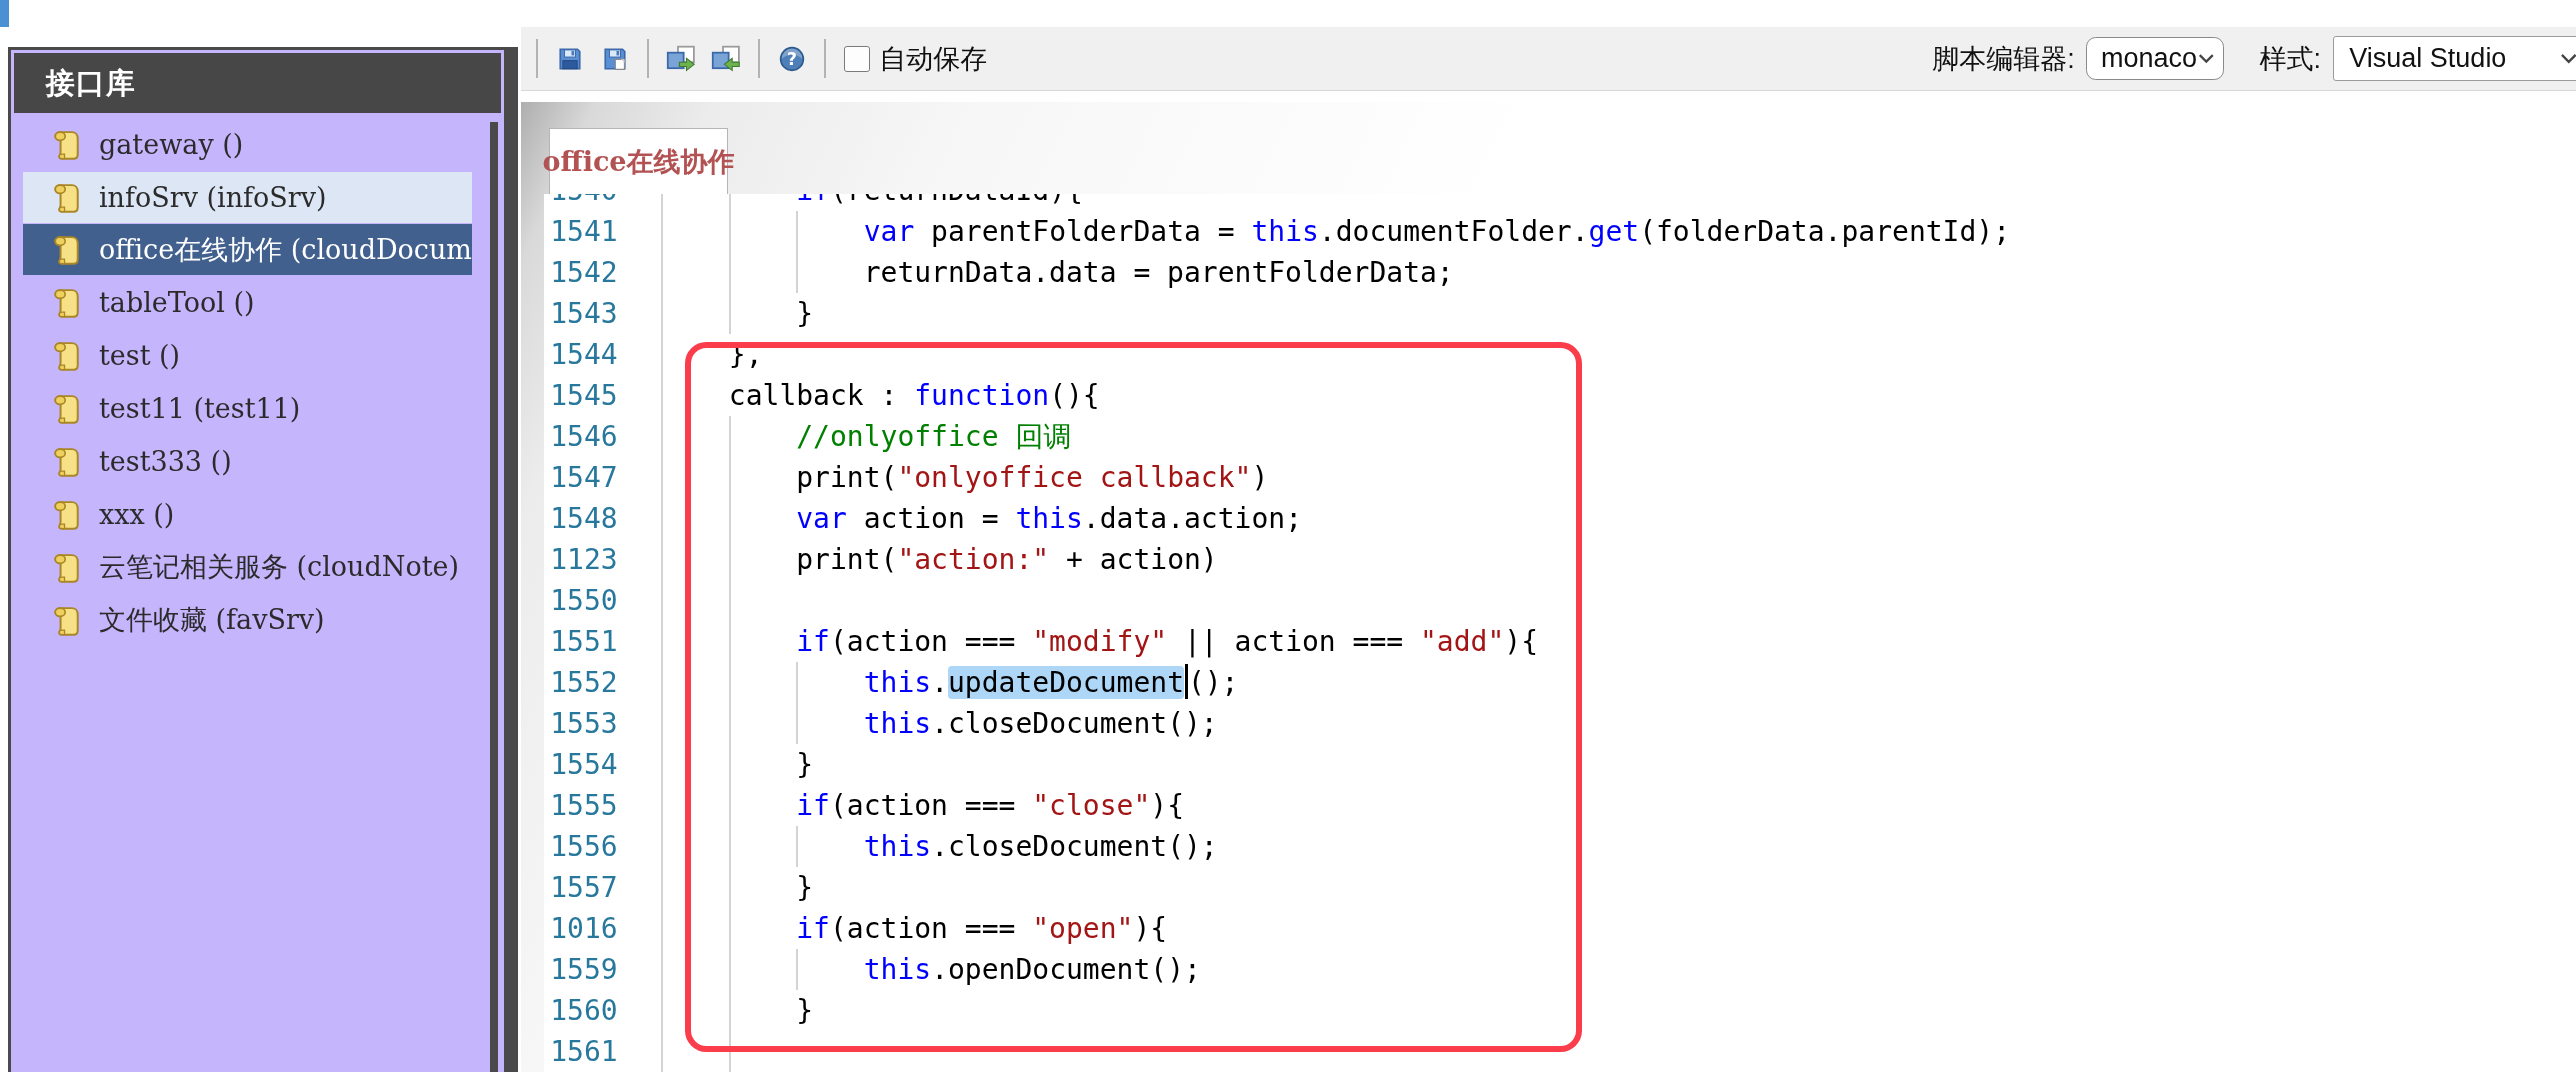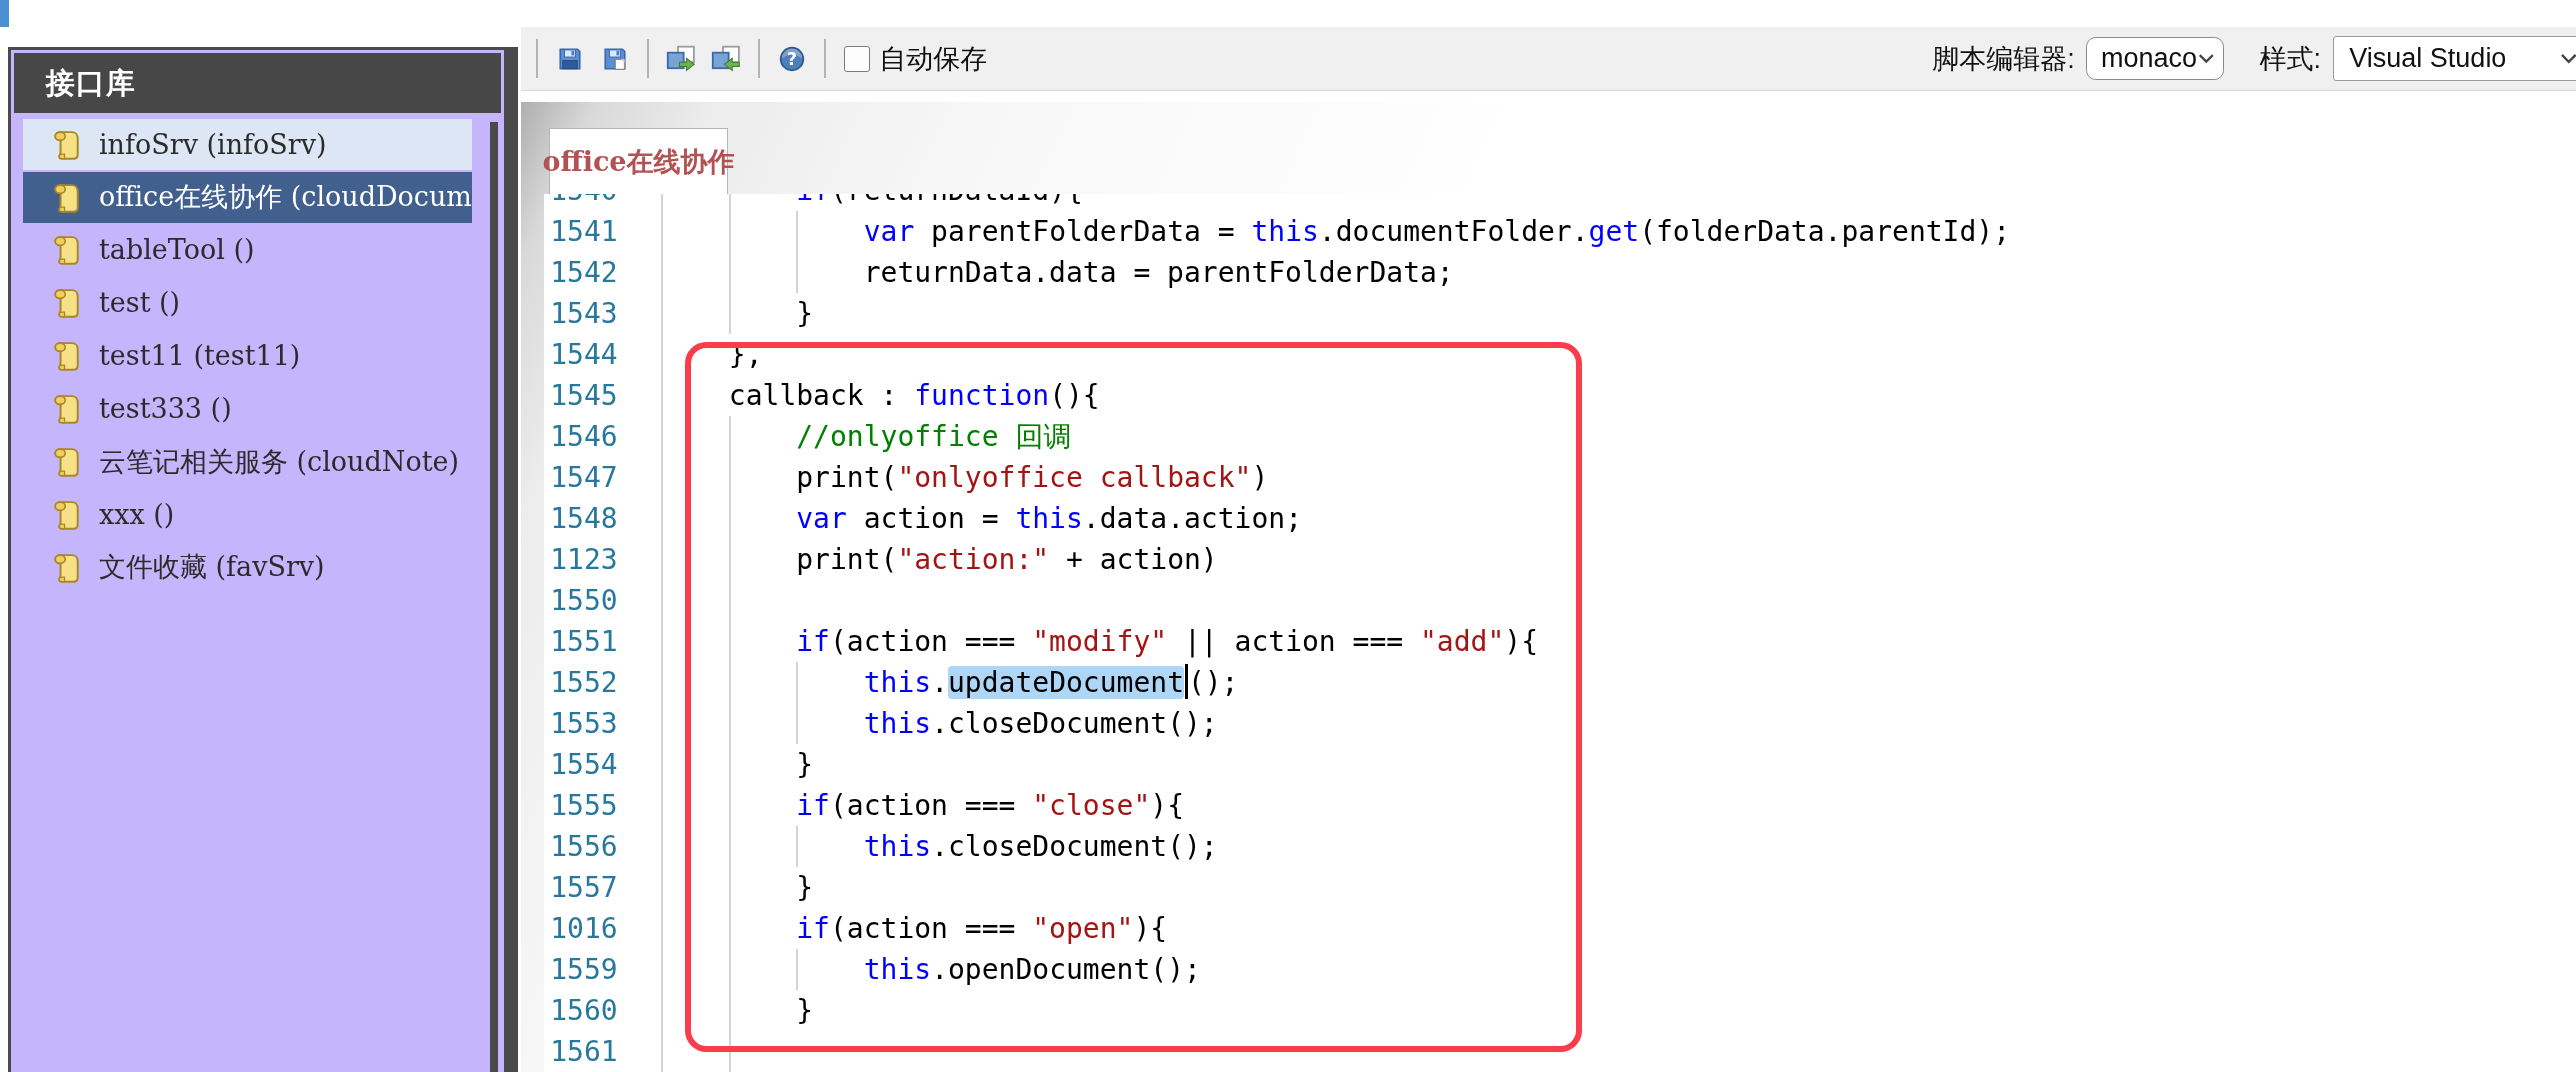--- a/index.html
+++ b/index.html
@@ -85,20 +85,28 @@
   }
 </style>
 </head>
 <body>
 
 <div class="accent"></div>
 
 <div class="sidebar">
   <div class="sidebar-header">接口库</div>
   <div class="side-list">
+      <div class="side-item ">
+        <svg width="33" height="33" viewBox="0 0 20 20">
+          <path d="M6.2 2.5 C4.5 2.5 3.2 3.6 3.2 5 C3.2 6.4 4.5 7.5 6.2 7.5 L6.4 7.5 L6.4 14.5 C6.4 16 5.6 16.6 5.6 17.2 C5.6 18.2 6.6 18.6 7.6 18.6 L14.2 18.6 C15.8 18.6 16.8 17.6 16.8 16 L16.8 6.4 C16.8 4.2 15.4 2.5 13.2 2.5 Z" fill="#f6e186" stroke="#aa8626" stroke-width="1.2"></path>
+          <path d="M6.2 2.5 C4.5 2.5 3.2 3.6 3.2 5 C3.2 6.4 4.5 7.5 6.2 7.5 C7.9 7.5 9.2 6.4 9.2 5 C9.2 3.6 7.9 2.5 6.2 2.5 Z" fill="#eed05e" stroke="#aa8626" stroke-width="1"></path>
+          <path d="M5.6 17.2 C5.6 16.4 6.3 15.8 7.2 15.8 L8.8 15.8 L8.8 18.6 L7.6 18.6 C6.5 18.6 5.6 18.2 5.6 17.2 Z" fill="#eed05e" stroke="#aa8626" stroke-width="0.8"></path>
+        </svg>
+        <span>gateway ()</span>
+      </div>
       <div class="side-item highlight">
         <svg width="33" height="33" viewBox="0 0 20 20">
           <path d="M6.2 2.5 C4.5 2.5 3.2 3.6 3.2 5 C3.2 6.4 4.5 7.5 6.2 7.5 L6.4 7.5 L6.4 14.5 C6.4 16 5.6 16.6 5.6 17.2 C5.6 18.2 6.6 18.6 7.6 18.6 L14.2 18.6 C15.8 18.6 16.8 17.6 16.8 16 L16.8 6.4 C16.8 4.2 15.4 2.5 13.2 2.5 Z" fill="#f6e186" stroke="#aa8626" stroke-width="1.2"></path>
           <path d="M6.2 2.5 C4.5 2.5 3.2 3.6 3.2 5 C3.2 6.4 4.5 7.5 6.2 7.5 C7.9 7.5 9.2 6.4 9.2 5 C9.2 3.6 7.9 2.5 6.2 2.5 Z" fill="#eed05e" stroke="#aa8626" stroke-width="1"></path>
           <path d="M5.6 17.2 C5.6 16.4 6.3 15.8 7.2 15.8 L8.8 15.8 L8.8 18.6 L7.6 18.6 C6.5 18.6 5.6 18.2 5.6 17.2 Z" fill="#eed05e" stroke="#aa8626" stroke-width="0.8"></path>
         </svg>
         <span>infoSrv (infoSrv)</span>
       </div>
       <div class="side-item selected">
         <svg width="33" height="33" viewBox="0 0 20 20">
@@ -139,29 +147,29 @@
           <path d="M5.6 17.2 C5.6 16.4 6.3 15.8 7.2 15.8 L8.8 15.8 L8.8 18.6 L7.6 18.6 C6.5 18.6 5.6 18.2 5.6 17.2 Z" fill="#eed05e" stroke="#aa8626" stroke-width="0.8"></path>
         </svg>
         <span>test333 ()</span>
       </div>
       <div class="side-item ">
         <svg width="33" height="33" viewBox="0 0 20 20">
           <path d="M6.2 2.5 C4.5 2.5 3.2 3.6 3.2 5 C3.2 6.4 4.5 7.5 6.2 7.5 L6.4 7.5 L6.4 14.5 C6.4 16 5.6 16.6 5.6 17.2 C5.6 18.2 6.6 18.6 7.6 18.6 L14.2 18.6 C15.8 18.6 16.8 17.6 16.8 16 L16.8 6.4 C16.8 4.2 15.4 2.5 13.2 2.5 Z" fill="#f6e186" stroke="#aa8626" stroke-width="1.2"></path>
           <path d="M6.2 2.5 C4.5 2.5 3.2 3.6 3.2 5 C3.2 6.4 4.5 7.5 6.2 7.5 C7.9 7.5 9.2 6.4 9.2 5 C9.2 3.6 7.9 2.5 6.2 2.5 Z" fill="#eed05e" stroke="#aa8626" stroke-width="1"></path>
           <path d="M5.6 17.2 C5.6 16.4 6.3 15.8 7.2 15.8 L8.8 15.8 L8.8 18.6 L7.6 18.6 C6.5 18.6 5.6 18.2 5.6 17.2 Z" fill="#eed05e" stroke="#aa8626" stroke-width="0.8"></path>
         </svg>
+        <span>xxx ()</span>
+      </div>
+      <div class="side-item ">
+        <svg width="33" height="33" viewBox="0 0 20 20">
+          <path d="M6.2 2.5 C4.5 2.5 3.2 3.6 3.2 5 C3.2 6.4 4.5 7.5 6.2 7.5 L6.4 7.5 L6.4 14.5 C6.4 16 5.6 16.6 5.6 17.2 C5.6 18.2 6.6 18.6 7.6 18.6 L14.2 18.6 C15.8 18.6 16.8 17.6 16.8 16 L16.8 6.4 C16.8 4.2 15.4 2.5 13.2 2.5 Z" fill="#f6e186" stroke="#aa8626" stroke-width="1.2"></path>
+          <path d="M6.2 2.5 C4.5 2.5 3.2 3.6 3.2 5 C3.2 6.4 4.5 7.5 6.2 7.5 C7.9 7.5 9.2 6.4 9.2 5 C9.2 3.6 7.9 2.5 6.2 2.5 Z" fill="#eed05e" stroke="#aa8626" stroke-width="1"></path>
+          <path d="M5.6 17.2 C5.6 16.4 6.3 15.8 7.2 15.8 L8.8 15.8 L8.8 18.6 L7.6 18.6 C6.5 18.6 5.6 18.2 5.6 17.2 Z" fill="#eed05e" stroke="#aa8626" stroke-width="0.8"></path>
+        </svg>
         <span>云笔记相关服务 (cloudNote)</span>
-      </div>
-      <div class="side-item ">
-        <svg width="33" height="33" viewBox="0 0 20 20">
-          <path d="M6.2 2.5 C4.5 2.5 3.2 3.6 3.2 5 C3.2 6.4 4.5 7.5 6.2 7.5 L6.4 7.5 L6.4 14.5 C6.4 16 5.6 16.6 5.6 17.2 C5.6 18.2 6.6 18.6 7.6 18.6 L14.2 18.6 C15.8 18.6 16.8 17.6 16.8 16 L16.8 6.4 C16.8 4.2 15.4 2.5 13.2 2.5 Z" fill="#f6e186" stroke="#aa8626" stroke-width="1.2"></path>
-          <path d="M6.2 2.5 C4.5 2.5 3.2 3.6 3.2 5 C3.2 6.4 4.5 7.5 6.2 7.5 C7.9 7.5 9.2 6.4 9.2 5 C9.2 3.6 7.9 2.5 6.2 2.5 Z" fill="#eed05e" stroke="#aa8626" stroke-width="1"></path>
-          <path d="M5.6 17.2 C5.6 16.4 6.3 15.8 7.2 15.8 L8.8 15.8 L8.8 18.6 L7.6 18.6 C6.5 18.6 5.6 18.2 5.6 17.2 Z" fill="#eed05e" stroke="#aa8626" stroke-width="0.8"></path>
-        </svg>
-        <span>xxx ()</span>
       </div>
       <div class="side-item ">
         <svg width="33" height="33" viewBox="0 0 20 20">
           <path d="M6.2 2.5 C4.5 2.5 3.2 3.6 3.2 5 C3.2 6.4 4.5 7.5 6.2 7.5 L6.4 7.5 L6.4 14.5 C6.4 16 5.6 16.6 5.6 17.2 C5.6 18.2 6.6 18.6 7.6 18.6 L14.2 18.6 C15.8 18.6 16.8 17.6 16.8 16 L16.8 6.4 C16.8 4.2 15.4 2.5 13.2 2.5 Z" fill="#f6e186" stroke="#aa8626" stroke-width="1.2"></path>
           <path d="M6.2 2.5 C4.5 2.5 3.2 3.6 3.2 5 C3.2 6.4 4.5 7.5 6.2 7.5 C7.9 7.5 9.2 6.4 9.2 5 C9.2 3.6 7.9 2.5 6.2 2.5 Z" fill="#eed05e" stroke="#aa8626" stroke-width="1"></path>
           <path d="M5.6 17.2 C5.6 16.4 6.3 15.8 7.2 15.8 L8.8 15.8 L8.8 18.6 L7.6 18.6 C6.5 18.6 5.6 18.2 5.6 17.2 Z" fill="#eed05e" stroke="#aa8626" stroke-width="0.8"></path>
         </svg>
         <span>文件收藏 (favSrv)</span>
       </div>
     </div>

